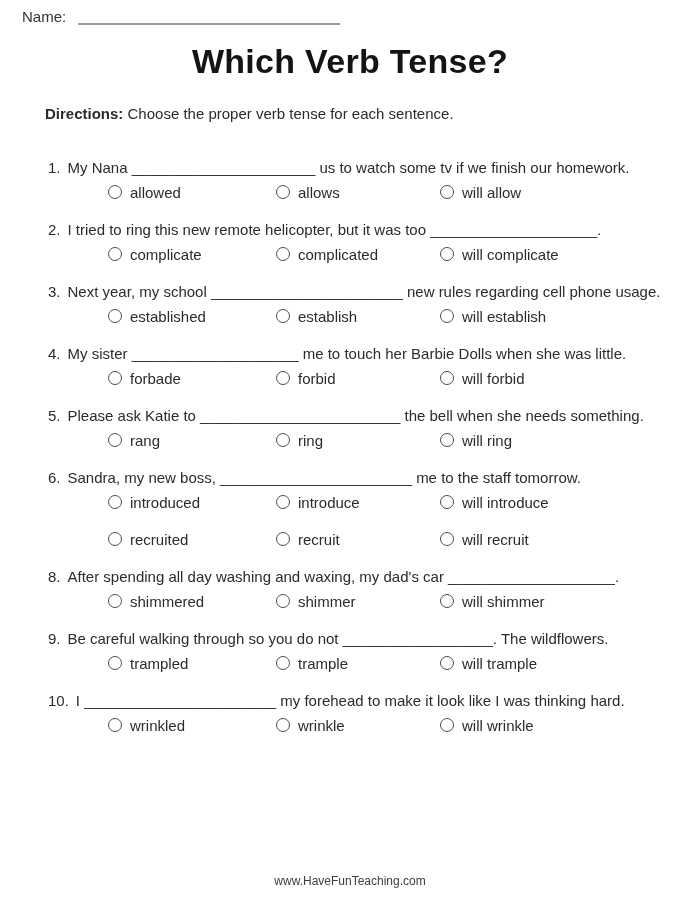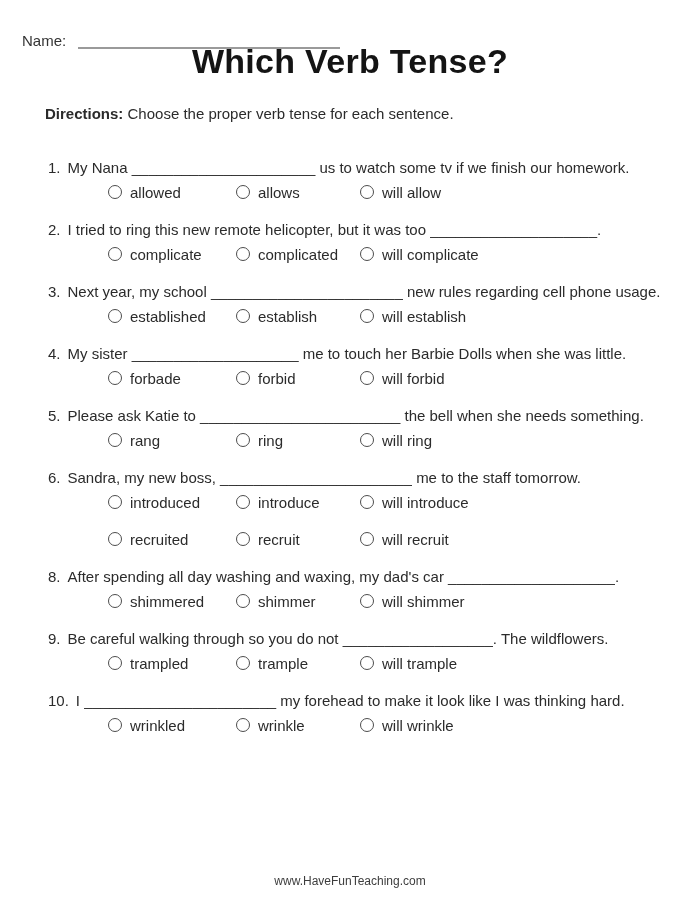--- a/index.html
+++ b/index.html
@@ -7,21 +7,21 @@
     position: relative;
     width: 700px;
     height: 908px;
     background: #ffffff;
     font-family: "Liberation Sans", sans-serif;
     color: #2b2b2b;
     overflow: hidden;
   }
   .name-row {
     position: absolute;
-    top: 32px;
+    top: 8px;
     left: 22px;
     font-size: 15px;
     color: #333333;
   }
   .name-line {
     display: inline-block;
     width: 262px;
     height: 15px;
     margin-left: 12px;
     border-bottom: 2px solid #9a9a9a;
@@ -59,20 +59,21 @@
     color: #2b2b2b;
   }
   .q-num { display: inline-block; margin-right: 7px; }
   .q-options {
     display: flex;
     align-items: center;
     margin-top: 5px;
     height: 18px;
     padding-left: 60px;
     font-size: 15px;
+    gap: 40px;
   }
   .opt { display: flex; align-items: center; }
   .opt-1 { width: 128px; }
   .opt-2 { width: 124px; }
   .radio {
     flex: none;
     width: 12px;
     height: 12px;
     border: 1.5px solid #4d4d4d;
     border-radius: 50%;

